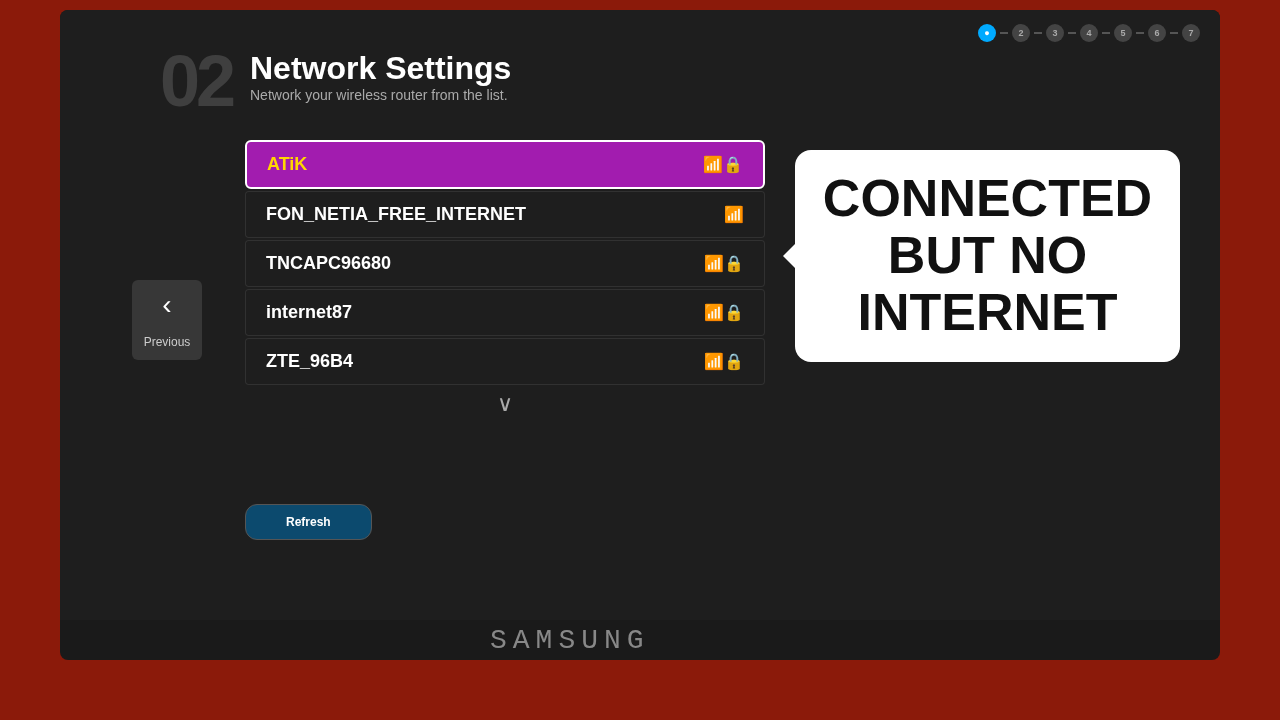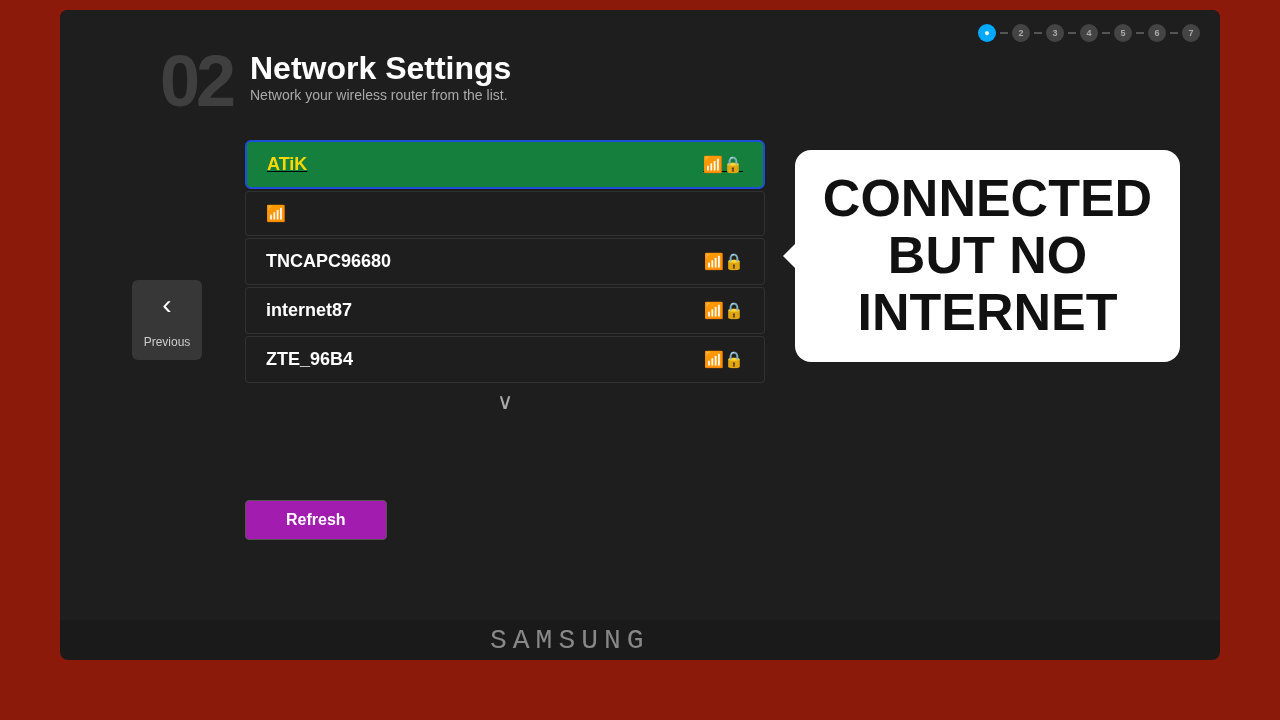--- a/index.html
+++ b/index.html
@@ -161,24 +161,23 @@
       display: flex;
       align-items: center;
       justify-content: space-between;
       padding: 12px 20px;
       margin-bottom: 2px;
       border-radius: 4px;
       cursor: pointer;
     }
 
     .network-item.selected {
-      background: #15803d;
-      border: 2px solid #1d4ed8;
+      background: #a21caf;
+      border: 2px solid #ffffff;
       border-radius: 6px;
-      text-decoration: underline;
     }
 
     .network-item.normal {
       background: rgba(30,30,30,0.7);
       border: 1px solid rgba(80,80,80,0.4);
     }
 
     .network-name {
       font-size: 18px;
       font-weight: bold;
@@ -210,25 +209,25 @@
     .button-row {
       position: absolute;
       bottom: 80px;
       left: 185px;
       display: flex;
       gap: 12px;
     }
 
     .btn {
       padding: 10px 40px;
-      border-radius: 4px;
-      font-size: 16px;
+      border-radius: 12px;
+      font-size: 12px;
       font-weight: bold;
       cursor: pointer;
-      background: #a21caf;
+      background: #0c4a6e;
       color: white;
       border: 1px solid #555;
     }
 
     
     .speech-bubble {
       position: absolute;
       top: 140px;
       right: 40px;
       width: 385px;
@@ -294,20 +293,21 @@
     </div>
 
     <div class="network-list">
 
       <div class="network-item selected">
         <span class="network-name">ATiK</span>
         <span class="wifi-locked">📶🔒</span>
       </div>
 
       <div class="network-item normal">
+        <span class="network-name">FON_NETIA_FREE_INTERNET</span>
         <span class="wifi-open">📶</span>
       </div>
 
       <div class="network-item normal">
         <span class="network-name">TNCAPC96680</span>
         <span class="wifi-locked">📶🔒</span>
       </div>
 
       <div class="network-item normal">
         <span class="network-name">internet87</span>

